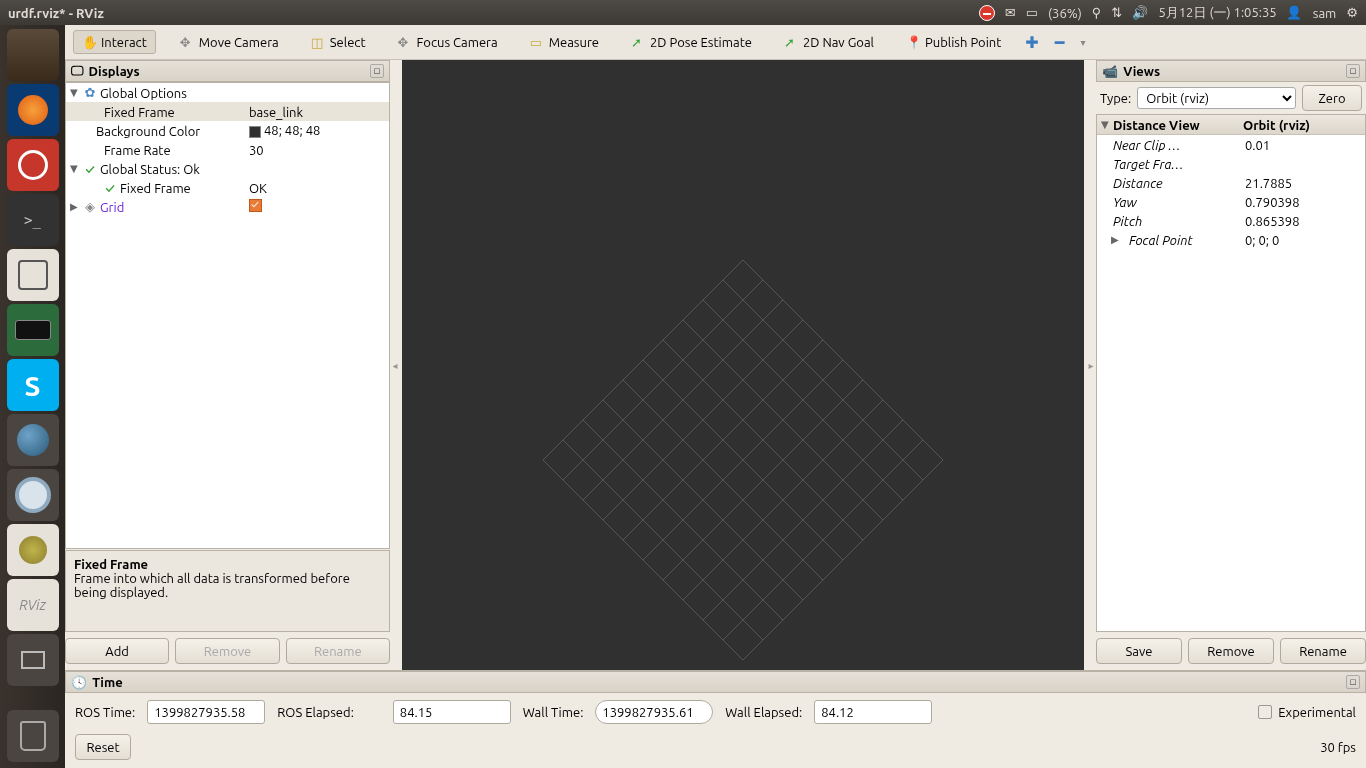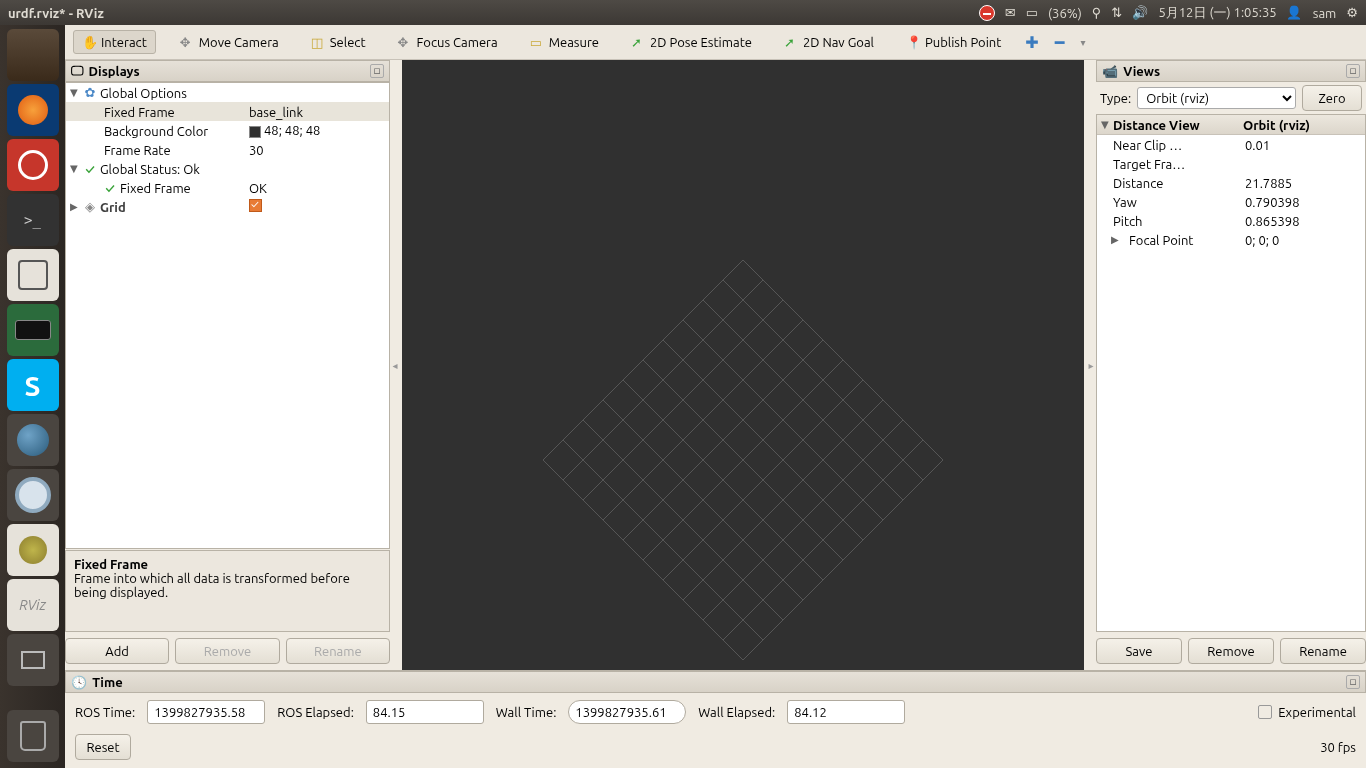--- a/index.html
+++ b/index.html
@@ -65,21 +65,21 @@
 
 .tree { flex:1; background:#fff; border:1px solid #b8b2a6; overflow:auto; font-size:13px; }
 .tree-row { display:flex; align-items:center; height:19px; padding-left:4px; }
 .tree-row.sel { background:#e8e4da; }
 .tree-row .arrow { width:12px; color:#666; font-size:10px; }
 .tree-row .icon { width:16px; display:inline-block; text-align:center; }
 .tree-row .label { padding-left:2px; }
 .tree-row .val { margin-left:auto; padding-right:4px; width:140px; }
 .check-ok { color:#3aa33a; font-weight:bold; }
 .gear-icon { color:#4a88c7; }
-.grid-link { color:#404040; font-weight:bold; }
+.grid-link { color:#6d28d9; font-weight:normal; }
 
 .desc-box { height:82px; background:#ece7de; border:1px solid #b8b2a6; padding:6px 8px; font-size:13px; margin-top:1px; }
 .desc-box b { font-weight:bold; }
 
 .btn-row { display:flex; gap:6px; padding:6px 0; }
 .btn { flex:1; height:26px; background:linear-gradient(#f5f1e9,#e4dfd4); border:1px solid #b0aa9e; border-radius:4px; cursor:pointer; font-size:13px; }
 .btn:disabled { color:#aaa; }
 
 
 .viewport { flex:1; background:#303030; position:relative; margin:0 2px; }
@@ -87,21 +87,21 @@
 .viewport svg { width:100%; height:100%; }
 
 
 .views-ctrl { display:flex; align-items:center; gap:6px; padding:4px; height:32px; }
 .views-ctrl select { flex:1; height:22px; background:#fff; border:1px solid #aaa; border-radius:3px; font-size:13px; padding:0 4px; }
 .views-tree { flex:1; background:#fff; border:1px solid #b8b2a6; font-size:13px; }
 .vhdr { display:flex; background:linear-gradient(#ece7de,#dcd6cb); font-weight:bold; height:20px; align-items:center; border-bottom:1px solid #c8c2b8; }
 .vhdr .c1 { width:130px; padding-left:18px; }
 .vhdr .c2 { flex:1; padding-left:4px; }
 .vrow { display:flex; height:19px; align-items:center; }
-.vrow .c1 { width:130px; padding-left:28px; white-space:nowrap; overflow:hidden; text-overflow:ellipsis; }
+.vrow .c1 { width:130px; padding-left:28px; white-space:nowrap; overflow:hidden; text-overflow:ellipsis;font-style:italic; }
 .vrow .c2 { flex:1; padding-left:4px; }
 
 
 .time-panel { height:98px; border-top:1px solid #b8b2a6; background:#f0ebe2; display:flex; flex-direction:column; }
 .time-body { flex:1; display:flex; align-items:center; padding:6px 10px; gap:12px; }
 .time-body label { font-size:13px; }
 .time-body input[type=text] { height:24px; border:1px solid #b0aa9e; border-radius:3px; padding:0 6px; background:#fff; font-size:13px; }
 .time-foot { display:flex; align-items:center; padding:4px 10px 8px; }
 .time-foot .fps { margin-left:auto; font-size:13px; }
 .chk { width:14px; height:14px; border:1px solid #999; border-radius:2px; display:inline-block; vertical-align:middle; }
@@ -198,21 +198,21 @@
       <div class="tree" style="position:relative">
         <div class="tree-row">
           <span class="arrow">▼</span>
             <span class="icon gear-icon">✿</span>
           <span class="label">Global Options</span>
         </div>
         <div class="tree-row sel" style="padding-left:36px">
           <span class="label">Fixed Frame</span>
           <span class="val">base_link</span>
         </div>
-        <div class="tree-row" style="padding-left:36px">
+        <div class="tree-row" style="padding-left:28px">
           <span class="label">Background Color</span>
           <span class="val"><span class="color-swatch"></span><span>48; 48; 48</span></span>
         </div>
         <div class="tree-row" style="padding-left:36px">
           <span class="label">Frame Rate</span>
           <span class="val">30</span>
         </div>
         <div class="tree-row">
           <span class="arrow">▼</span>
             <span class="icon check-ok">✓</span>
@@ -341,21 +341,21 @@
   <div class="time-panel">
     <div class="panel-title">
       <span>🕓</span>
       <span>Time</span>
       <span class="close">▫</span>
     </div>
     <div class="time-body">
       <label>ROS Time:</label>
       <input type="text" style="width: 118px;" value="1399827935.58">
       <label>ROS Elapsed:</label>
-      <input type="text" style="width: 118px;" value="84.15">
+      <input type="text" style="width: 118px; margin-left: 27px;" value="84.15">
       <label>Wall Time:</label>
       <input type="text" style="width: 118px; border-radius: 12px;" value="1399827935.61">
       <label>Wall Elapsed:</label>
       <input type="text" style="width: 118px;" value="84.12">
       <div style="margin-left:auto;display:flex;align-items:center;gap:6px">
         <span class="chk"></span>
         <label>Experimental</label>
       </div>
     </div>
     <div class="time-foot">

